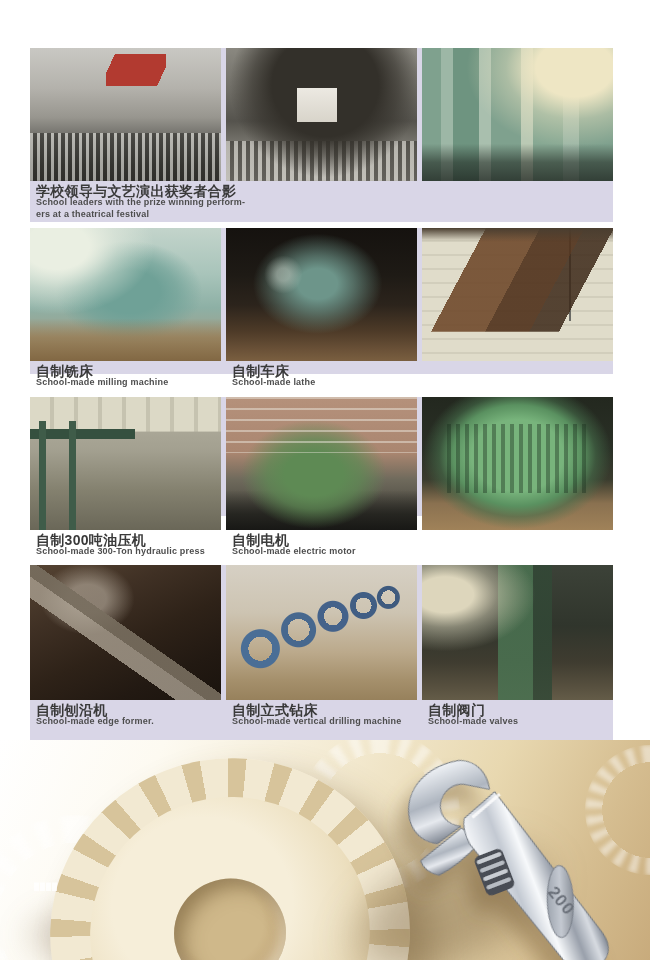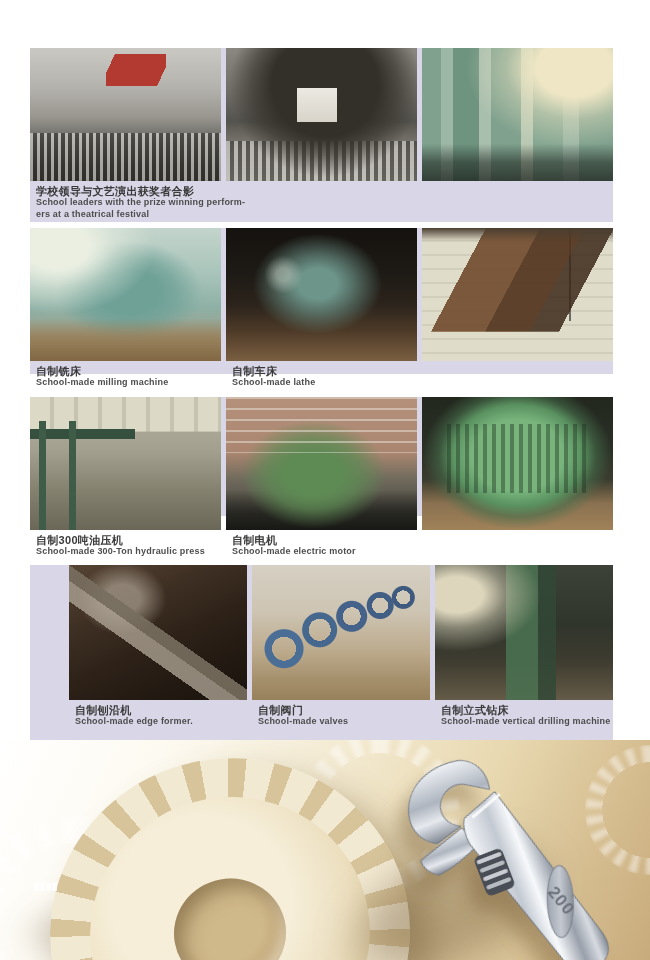--- a/index.html
+++ b/index.html
@@ -10,27 +10,27 @@
     position:relative;
     overflow:hidden;
   }
   .page { position:absolute; inset:0; }
 
   
   .panel { position:absolute; left:30px; width:583px; background:#d9d6e7; }
   .panel1 { top:48px;  height:174px; }
   .panel2 { top:228px; height:146px; }
   .panel3 { top:397px; height:119px; }
-  .panel4 { top:565px; height:180px;padding-left:39px; }
+  .panel4 { top:565px; height:180px; }
   .photos { display:flex; gap:5px; }
   .photo { width:191px; height:133px; background-repeat:no-repeat; background-color:#8a8a84; }
   .panel4 .photo { height:135px; }
   .captions { display:flex; gap:5px; }
   .caption { width:191px; padding:5px 0 0 6px; }
-  .zh { font-size:11px; font-weight:700; color:#3a3a3a; line-height:11px; white-space:nowrap; letter-spacing:.3px; }
+  .zh { font-size:14px; font-weight:700; color:#3a3a3a; line-height:11px; white-space:nowrap; letter-spacing:.3px; }
   .en { font-size:9px; font-weight:600; color:#4d4d4d; line-height:11.5px; white-space:nowrap; letter-spacing:.2px; }
 
   
   .p1 { background-image:
       linear-gradient(115deg, transparent 0 12%, #b23a30 12% 88%, transparent 88%),
       repeating-linear-gradient(90deg, rgba(245,245,240,.55) 0 3px, rgba(35,35,32,.5) 3px 7px),
       linear-gradient(180deg,#c9c8c3 0%,#b4b2ac 30%,#98968f 52%,#6b6a65 68%,#474641 88%,#3a3935 100%);
     background-position:58% 6%, 0 100%, 0 0;
     background-size:60px 32px, 100% 36%, 100% 100%; }
   .p2 { background-image:
@@ -196,26 +196,26 @@
       <div class="photo p10"></div>
       <div class="photo p11"></div>
       <div class="photo p12"></div>
     </div>
     <div class="captions">
       <div class="caption">
         <div class="zh">自制刨沿机</div>
         <div class="en">School-made edge former.</div>
       </div>
       <div class="caption">
+        <div class="zh">自制立式钻床</div>
+        <div class="en">School-made vertical drilling machine</div>
+      </div>
+      <div class="caption">
         <div class="zh">自制阀门</div>
         <div class="en">School-made valves</div>
-      </div>
-      <div class="caption">
-        <div class="zh">自制立式钻床</div>
-        <div class="en">School-made vertical drilling machine</div>
       </div>
     </div>
   </section>
 
   <div class="bottom">
     <div class="ghost-gear ghostA"></div>
     <div class="ghost-gear ghostB"></div>
     <div class="ghost-gear ghostC"></div>
     <div class="soft-blob"></div>
     <div class="gear-shadow"></div>

